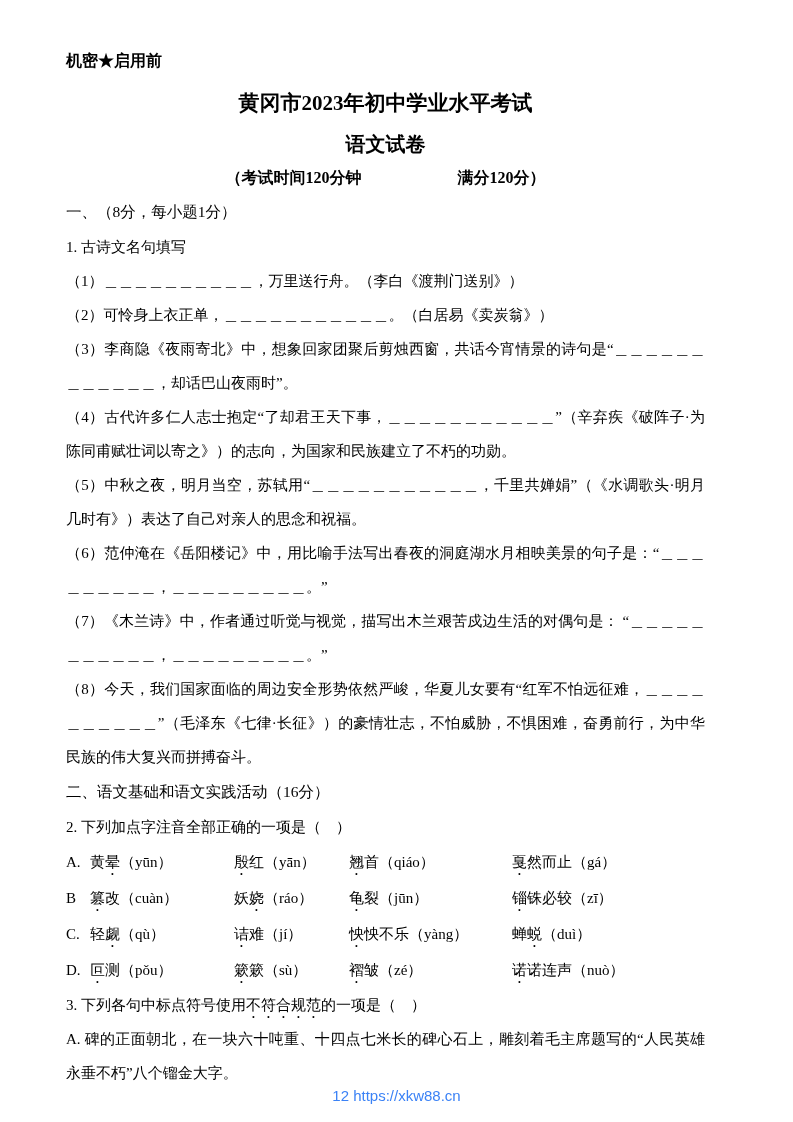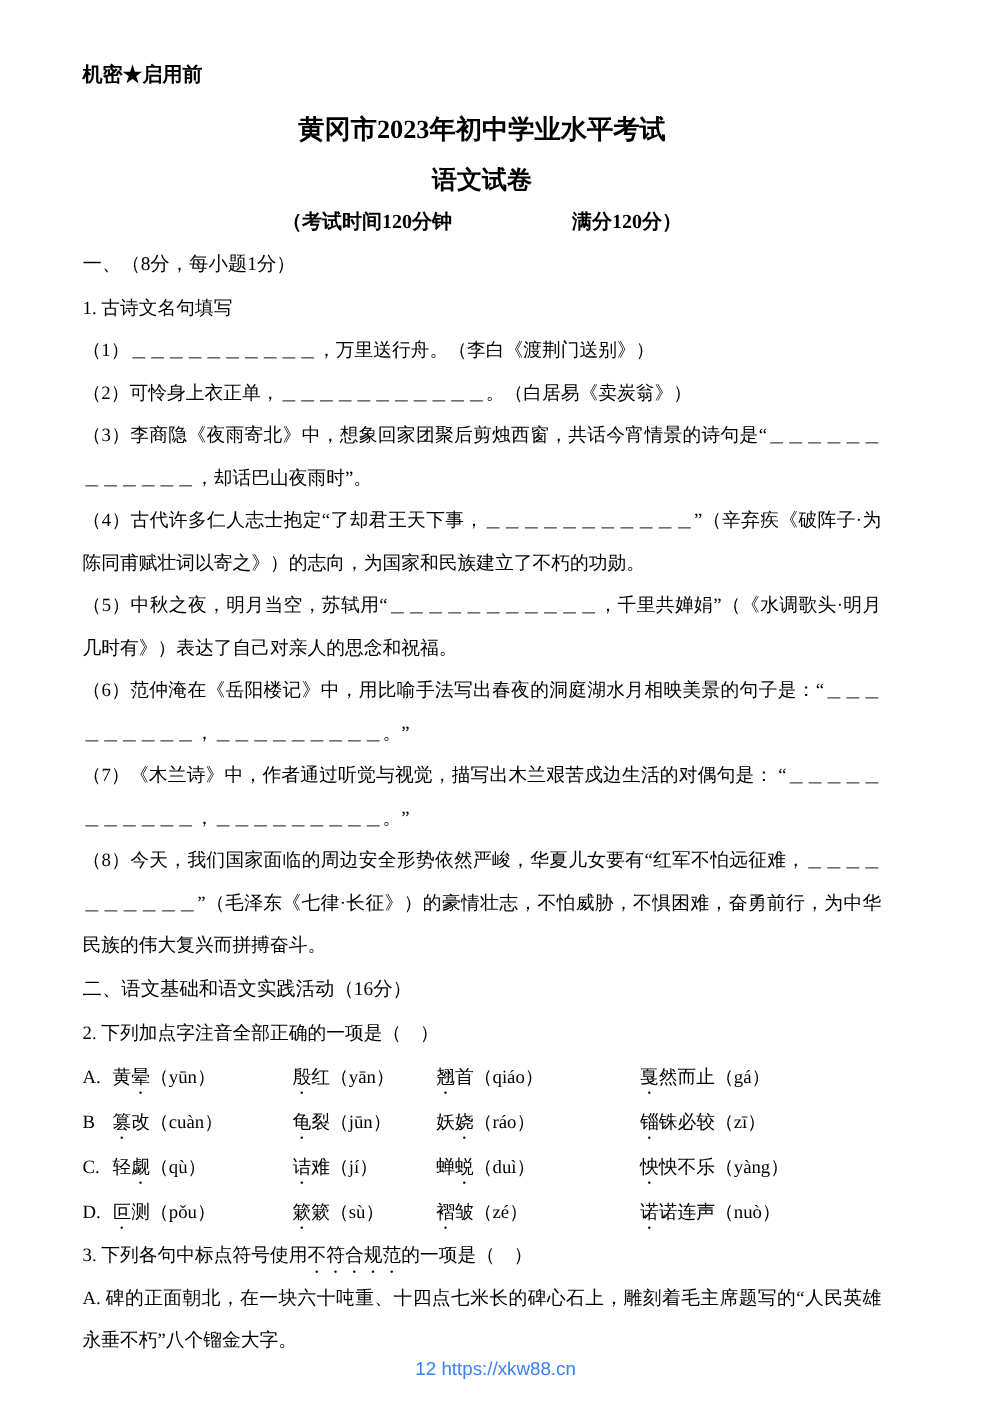--- a/index.html
+++ b/index.html
@@ -114,30 +114,30 @@
 
   <div class="opt-row">
     <span><span class="opt-label">A.</span><span>黄</span><span class="em">晕</span><span>（yūn）</span></span>
     <span><span></span><span class="em">殷</span><span>红（yān）</span></span>
     <span><span></span><span class="em">翘</span><span>首（qiáo）</span></span>
     <span><span></span><span class="em">戛</span><span>然而止（gá）</span></span>
   </div>
 
   <div class="opt-row">
     <span><span class="opt-label">B</span><span></span><span class="em">篡</span><span>改（cuàn）</span></span>
+    <span><span>妖</span><span class="em">娆</span><span>（ráo）</span></span>
     <span><span></span><span class="em">龟</span><span>裂（jūn）</span></span>
-    <span><span>妖</span><span class="em">娆</span><span>（ráo）</span></span>
     <span><span></span><span class="em">锱</span><span>铢必较（zī）</span></span>
   </div>
 
   <div class="opt-row">
     <span><span class="opt-label">C.</span><span>轻</span><span class="em">觑</span><span>（qù）</span></span>
     <span><span></span><span class="em">诘</span><span>难（jí）</span></span>
+    <span><span></span><span class="em">怏</span><span>怏不乐（yàng）</span></span>
     <span><span>蝉</span><span class="em">蜕</span><span>（duì）</span></span>
-    <span><span></span><span class="em">怏</span><span>怏不乐（yàng）</span></span>
   </div>
 
   <div class="opt-row">
     <span><span class="opt-label">D.</span><span></span><span class="em">叵</span><span>测（pǒu）</span></span>
     <span><span></span><span class="em">簌</span><span>簌（sù）</span></span>
     <span><span></span><span class="em">褶</span><span>皱（zé）</span></span>
     <span><span></span><span class="em">诺</span><span>诺连声（nuò）</span></span>
   </div>
 
   <p class="line"><span>3. 下列各句中标点符号使用</span><span class="em">不符合规范</span><span>的一项是（　）</span></p>

